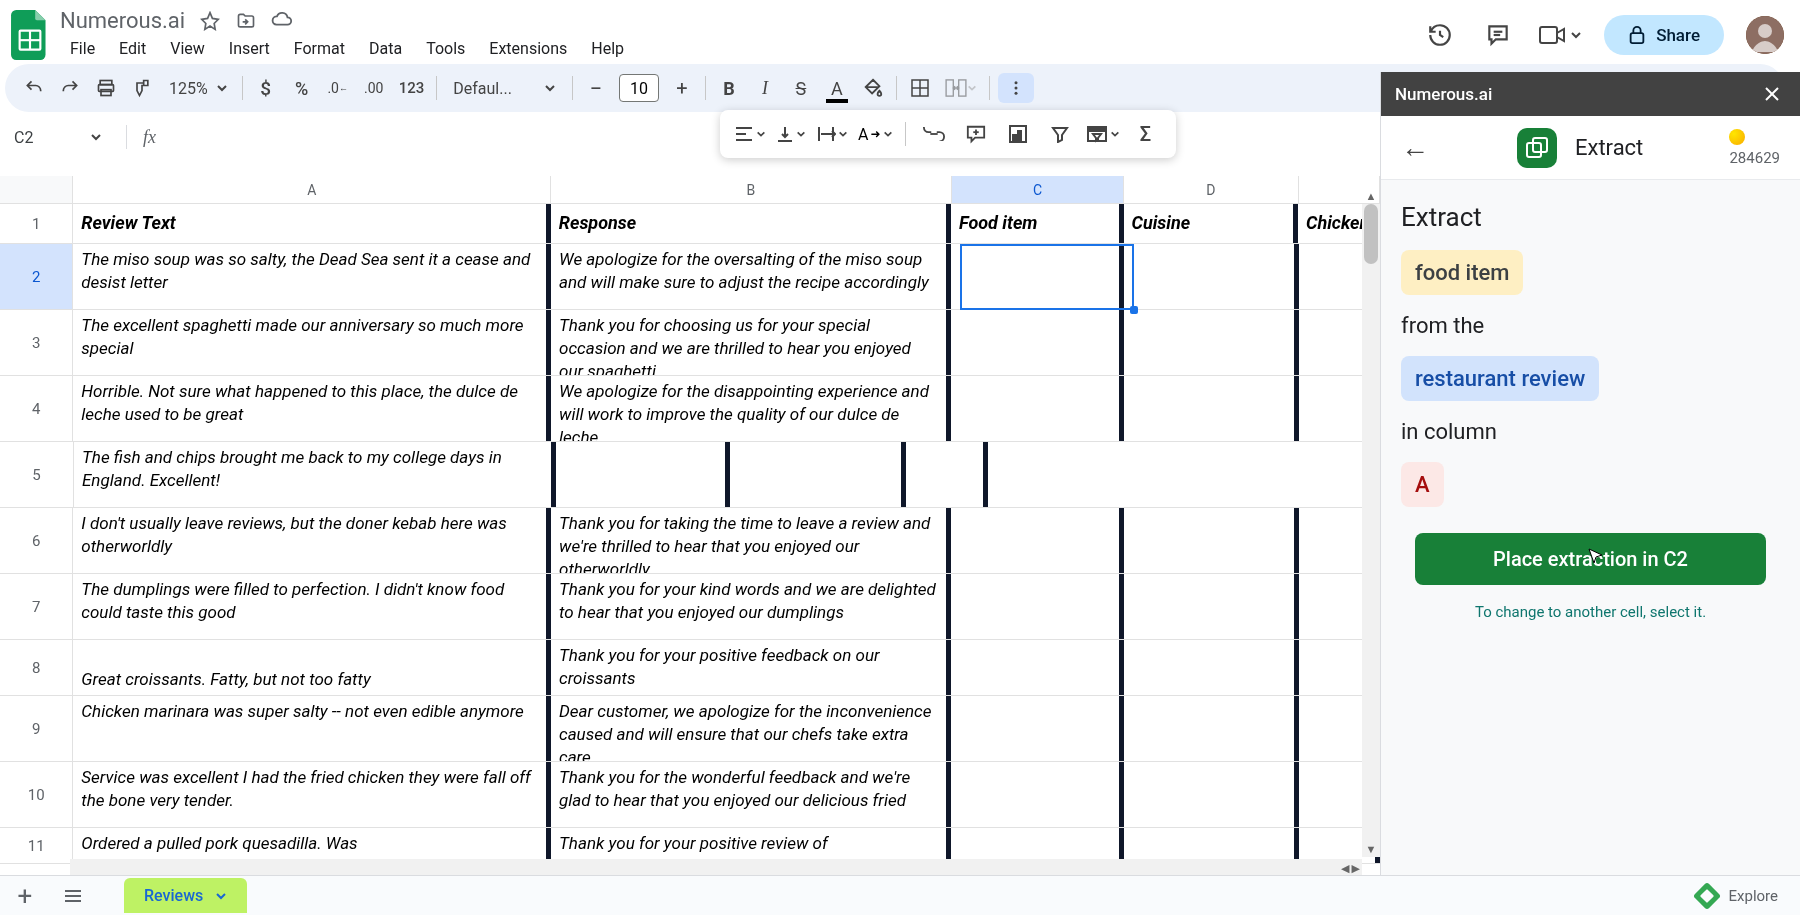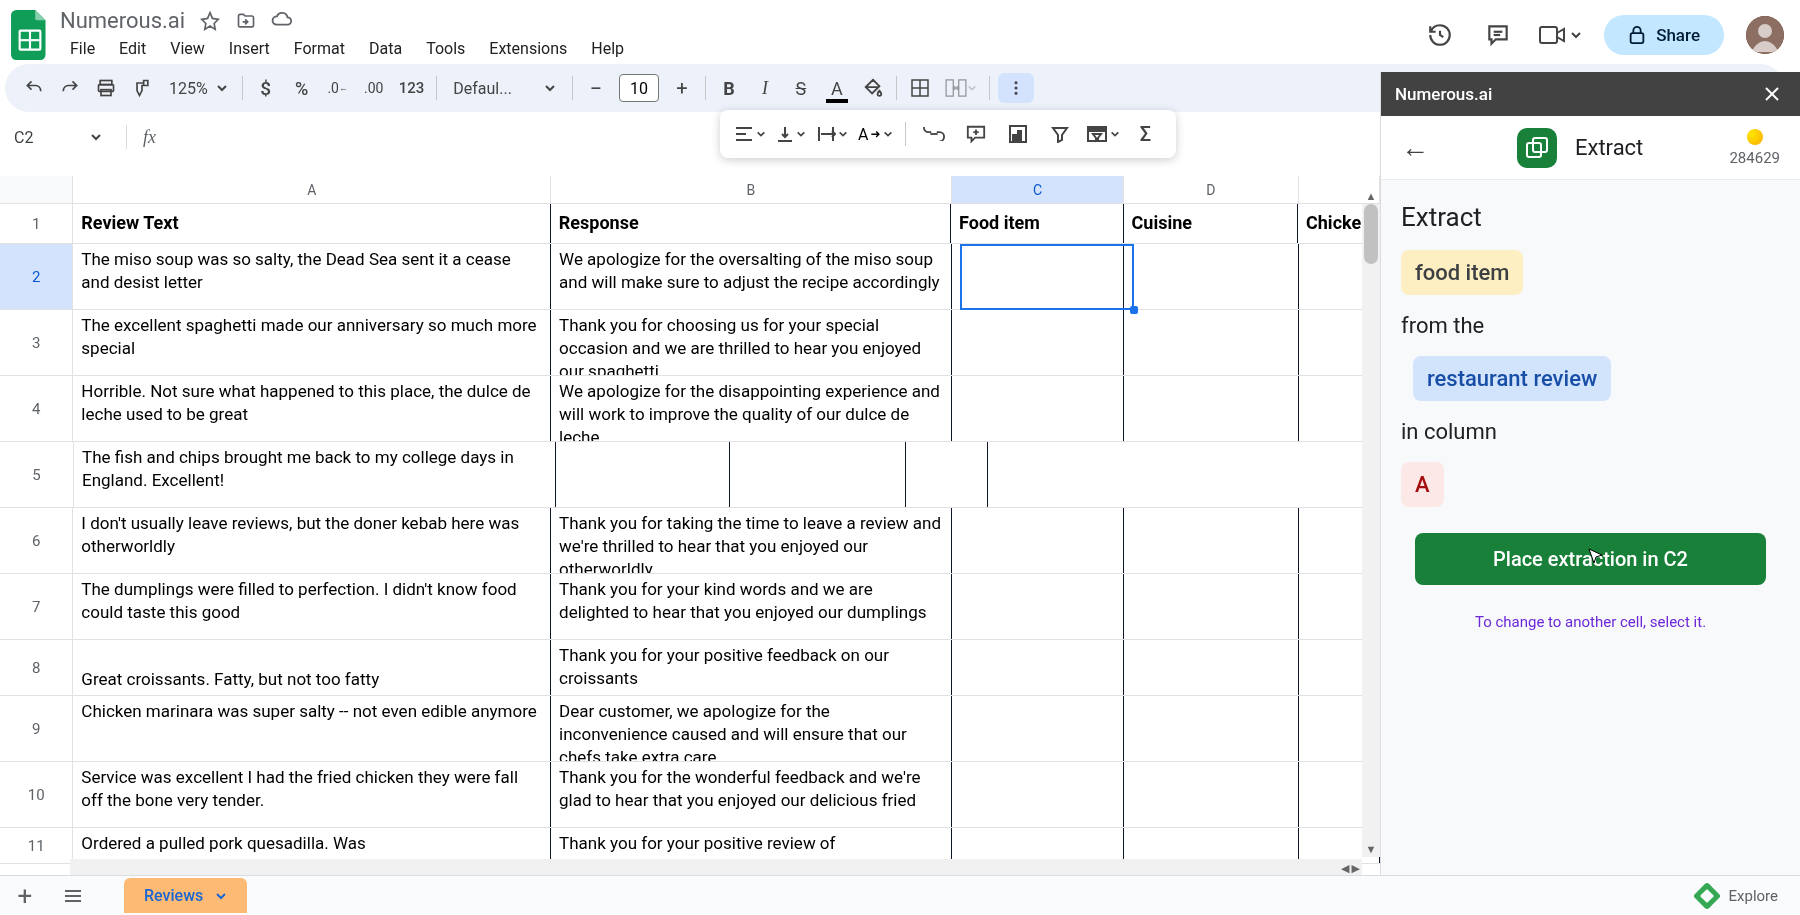--- a/index.html
+++ b/index.html
@@ -51,55 +51,55 @@
 .grid-area { position:absolute; left:0; top:176px; right:420px; bottom:38px; overflow:hidden; }
 .col-headers { display:flex; height:28px; background:#fff; border-bottom:1px solid #e1e1e1; }
 .corner { width:74px; border-right:1px solid #e1e1e1; background:#f8f9fa; }
 .ch { border-right:1px solid #e1e1e1; display:flex; align-items:center; justify-content:center; font-size:14px; color:#5f6368; background:#fff; }
 .ch.selected { background:#d3e3fd; color:#0b57d0; }
 .cA{width:482px;} .cB{width:404px;} .cC{width:174px;} .cD{width:176px;} .cE{width:82px;}
 .rows { }
 .row { display:flex; border-bottom:1px solid #e1e1e1; }
 .rh { width:74px; border-right:1px solid #e1e1e1; display:flex; align-items:center; justify-content:center; font-size:15px; color:#5f6368; background:#fff; }
 .rh.selected { background:#d3e3fd; color:#0b57d0; }
-.cell { border-right:1px solid #0f172a; padding:4px 8px; font-size:17px; color:#000; overflow:hidden; line-height:1.35; display:flex; align-items:flex-start; position:relative; }
+.cell { border-right:5px solid #0f172a; padding:4px 8px; font-size:17px; color:#000; overflow:hidden; line-height:1.35; display:flex; align-items:flex-start; position:relative;font-style:italic; }
 .cell.header { font-weight:700; font-size:18px; align-items:center; }
 .r1{height:40px;} .rN{height:66px;}
 .r8{height:56px;} .r11{height:36px;}
 .sel-cell { position:absolute; border:2px solid #1a73e8; pointer-events:none; }
 .sel-handle { position:absolute; width:8px; height:8px; background:#1a73e8; border-radius:2px; }
 .grid-vscroll { position:absolute; right:0; top:28px; bottom:20px; width:18px; background:#f1f1f1; }
 .vs-thumb { position:absolute; top:0; left:2px; right:2px; height:60px; background:#c1c1c1; border-radius:8px; }
 .vs-arrow { position:absolute; left:0; right:0; height:16px; display:flex; align-items:center; justify-content:center; font-size:11px; color:#666; }
 .grid-hscroll { position:absolute; left:70px; right:18px; bottom:0; height:18px; background:#f1f1f1; display:flex; align-items:center; justify-content:flex-end; padding:0 2px; gap:2px;}
 
 
 .panel { position:absolute; right:0; top:72px; bottom:0; width:420px; background:#f8f9fa; border-left:1px solid #dadce0; display:flex; flex-direction:column; }
 .panel-head { background:#424242; color:#fff; height:44px; display:flex; align-items:center; padding:0 14px; font-size:17px; font-weight:500; }
 .panel-head .close { margin-left:auto; width:28px; height:28px; display:flex; align-items:center; justify-content:center; }
 .panel-sub { height:64px; display:flex; align-items:center; padding:0 20px; gap:18px; background:#fff; border-bottom:1px solid #e8eaed; }
 .back { font-size:28px; color:#444; line-height:1; }
 .ex-icon { width:40px; height:40px; background:#188038; border-radius:10px; display:flex; align-items:center; justify-content:center; margin-left:70px; }
 .ex-title { font-size:22px; font-weight:400; color:#202124; }
-.credits { margin-left:auto; text-align:center; }
+.credits { margin-left:auto; text-align:left; }
 .credit-dot { width:16px; height:16px; border-radius:50%; background:radial-gradient(circle at 30% 30%,#ffe600,#f9ab00); display:inline-block; }
 .credit-num { font-size:15px; color:#5f6368; display:block; }
 .panel-body { padding:22px 20px; display:flex; flex-direction:column; gap:18px; font-size:22px; color:#202124; }
 .chip { display:inline-block; padding:10px 14px; border-radius:8px; font-size:22px; font-weight:500; width:fit-content; }
 .chip-yellow { background:#feefc3; color:#3c4043; }
-.chip-blue { background:#d2e3fc; color:#174ea6;margin-left:12px; }
+.chip-blue { background:#d2e3fc; color:#174ea6; }
 .chip-red { background:#fce8e6; color:#a50e0e; font-weight:500; }
 .place-btn { margin:8px 14px 0 14px; background:#188038; color:#fff; font-size:20px; font-weight:500; border-radius:8px; height:52px; display:flex; align-items:center; justify-content:center; position:relative; }
-.hint { text-align:center; font-size:15px; color:#6d28d9; margin-top:10px; }
+.hint { text-align:center; font-size:15px; color:#0f766e; }
 .cursor { position:absolute; width:18px; height:18px; }
 
 
 .sheet-tabs { position:absolute; left:0; right:0; bottom:0; height:40px; border-top:1px solid #dadce0; display:flex; align-items:center; background:#f9fbfd; padding:0 8px; gap:14px; }
 .st-btn { width:34px; height:34px; display:flex; align-items:center; justify-content:center; color:#5f6368; border-radius:50%; }
-.sheet-tab { background:#fdba74; color:#1967d2; font-weight:500; padding:8px 20px; border-radius:6px 6px 0 0; display:flex; align-items:center; gap:12px; font-size:16px; margin-left:20px; }
+.sheet-tab { background:#bef264; color:#1967d2; font-weight:500; padding:8px 20px; border-radius:6px 6px 0 0; display:flex; align-items:center; gap:12px; font-size:16px; margin-left:20px; }
 .explore { margin-left:auto; display:flex; align-items:center; gap:12px; color:#5f6368; font-size:15px; padding:0 14px; }
 .explore-icon { width:20px; height:20px; background:#34a853; transform:rotate(45deg); border-radius:3px; position:relative; }
 .explore-icon::after { content:''; position:absolute; inset:5px; background:#f9fbfd; border-radius:1px; }
 
 svg { display:block; }
 </style>
 </head>
 <body>
 
 <div class="titlebar">

